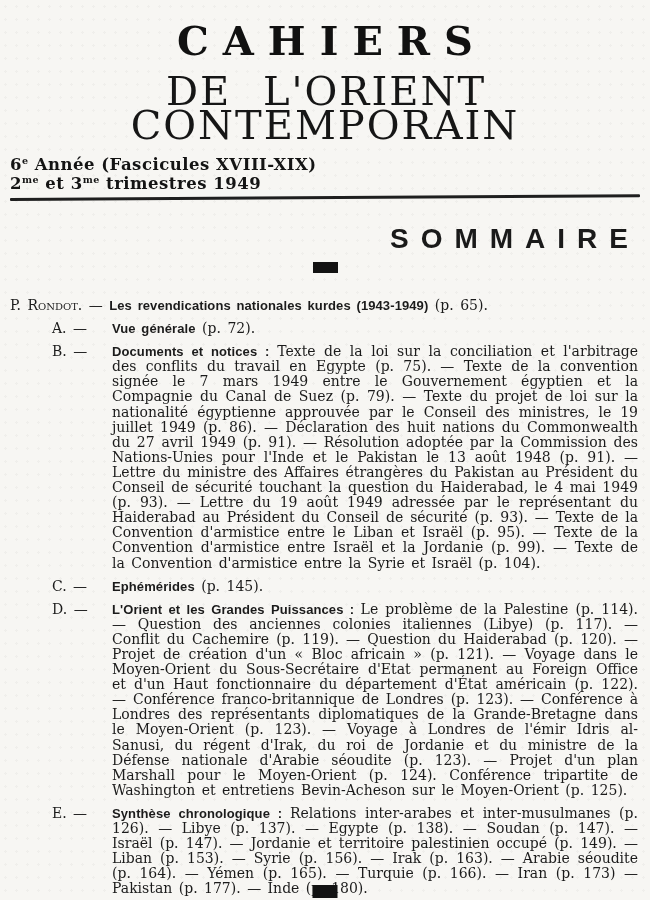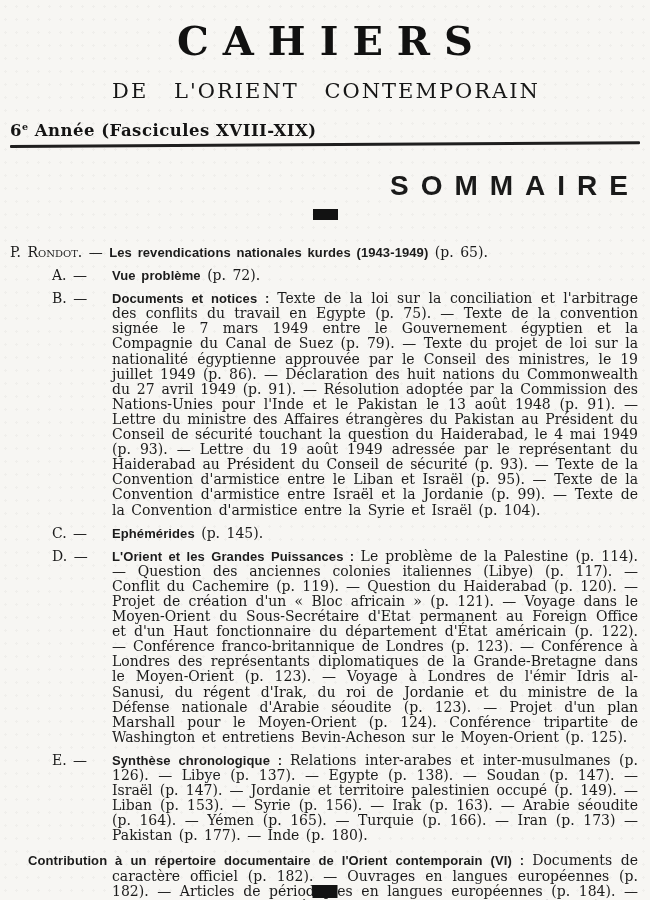--- a/index.html
+++ b/index.html
@@ -31,21 +31,21 @@
     line-height: 42px;
     letter-spacing: 14px;
     text-indent: 14px;
     color: #111;
   }
   .journal-subtitle {
     margin: 12px 0 0;
     text-align: center;
     font-family: "DejaVu Serif", serif;
     font-weight: normal;
-    font-size: 21px;
+    font-size: 40px;
     line-height: 34px;
     letter-spacing: 2px;
     word-spacing: 17px;
     text-indent: 2px;
     color: #161616;
   }
   .edition-row {
     display: flex;
     justify-content: space-between;
     align-items: baseline;
@@ -135,36 +135,37 @@
 </head>
 <body>
 
 <div class="paper">
 
   <header>
     <h1 class="journal-title">CAHIERS</h1>
     <h2 class="journal-subtitle">DE L'ORIENT CONTEMPORAIN</h2>
     <div class="edition-row">
       <div><span>6</span><sup>e</sup><span> Année (Fascicules XVIII-XIX)</span></div>
+      <div><span>2</span><sup>me</sup><span> et 3</span><sup>me</sup><span> trimestres 1949</span></div>
     </div>
     <div class="header-rule"></div>
   </header>
 
   <section>
     <div class="sommaire-title">SOMMAIRE</div>
     <div class="block-mark"></div>
   </section>
 
   <main class="toc">
 
     <p class="entry"><span>P. </span><span class="sc">Rondot</span><span>. — </span><b class="h">Les revendications nationales kurdes (1943-1949)</b><span> (p. 65).</span></p>
 
 
     <div class="entry lettered">
-      <span class="letter">A. —</span><b class="h">Vue problème</b><span> (p. 72).</span>
+      <span class="letter">A. —</span><b class="h">Vue générale</b><span> (p. 72).</span>
     </div>
 
     <div class="entry lettered">
       <span class="letter">B. —</span><b class="h">Documents et notices : </b><span>Texte de la loi sur la conciliation et l'arbitrage des conflits du travail en Egypte (p. 75). — Texte de la convention signée le 7 mars 1949 entre le Gouvernement égyptien et la Compagnie du Canal de Suez (p. 79). — Texte du projet de loi sur la nationalité égyptienne approuvée par le Conseil des ministres, le 19 juillet 1949 (p. 86). — Déclaration des huit nations du Commonwealth du 27 avril 1949 (p. 91). — Résolution adoptée par la Commission des Nations-Unies pour l'Inde et le Pakistan le 13 août 1948 (p. 91). — Lettre du ministre des Affaires étrangères du Pakistan au Président du Conseil de sécurité touchant la question du Haiderabad, le 4 mai 1949 (p. 93). — Lettre du 19 août 1949 adressée par le représentant du Haiderabad au Président du Conseil de sécurité (p. 93). — Texte de la Convention d'armistice entre le Liban et Israël (p. 95). — Texte de la Convention d'armistice entre Israël et la Jordanie (p. 99). — Texte de la Convention d'armistice entre la Syrie et Israël (p. 104).</span>
     </div>
 
     <div class="entry lettered">
       <span class="letter">C. —</span><b class="h">Ephémérides</b><span> (p. 145).</span>
     </div>
 

